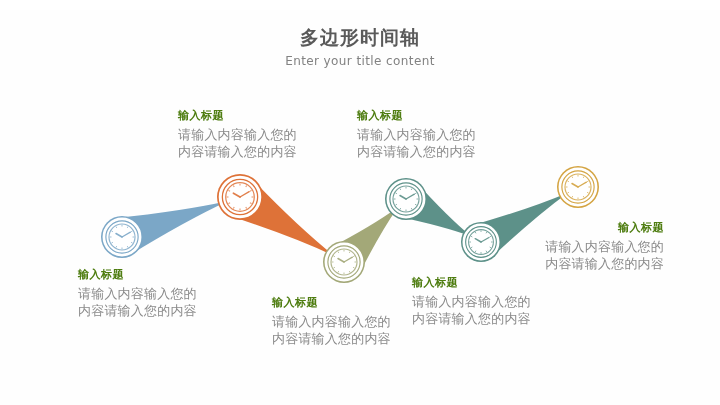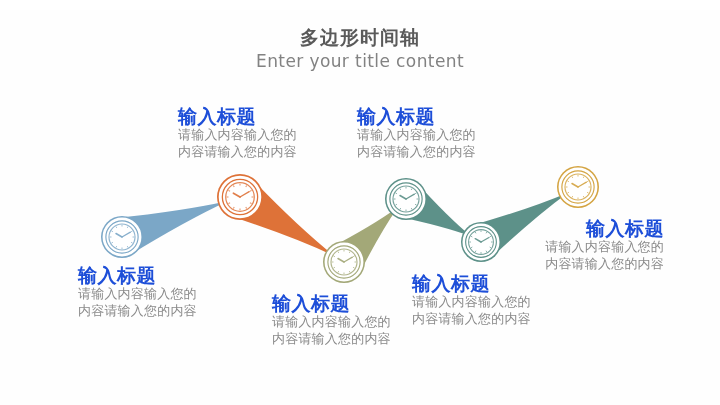--- a/index.html
+++ b/index.html
@@ -33,21 +33,21 @@
     text-align: center;
   }
   .header .title {
     font-size: 19px;
     font-weight: 700;
     letter-spacing: 1px;
     color: #5a5a5a;
     line-height: 26px;
   }
   .header .subtitle {
-    font-size: 17px;
+    font-size: 12px;
     font-weight: 400;
     letter-spacing: 0.4px;
     color: #828282;
     line-height: 20px;
     margin-top: 1px;
   }
 
   
   #ribbon {
     position: absolute;
@@ -55,23 +55,23 @@
     width: 720px;
     height: 405px;
   }
 
   
   .tblock {
     position: absolute;
     width: 180px;
   }
   .tblock .t-title {
-    font-size: 19px;
+    font-size: 11px;
     font-weight: 700;
-    color: #1d4ed8;
+    color: #4d7c0f;
     line-height: 20px;
     letter-spacing: 0.5px;
     white-space: nowrap;
   }
   .tblock .t-line {
     font-size: 13px;
     font-weight: 400;
     color: #8a8a8a;
     line-height: 17px;
     letter-spacing: 0.2px;

